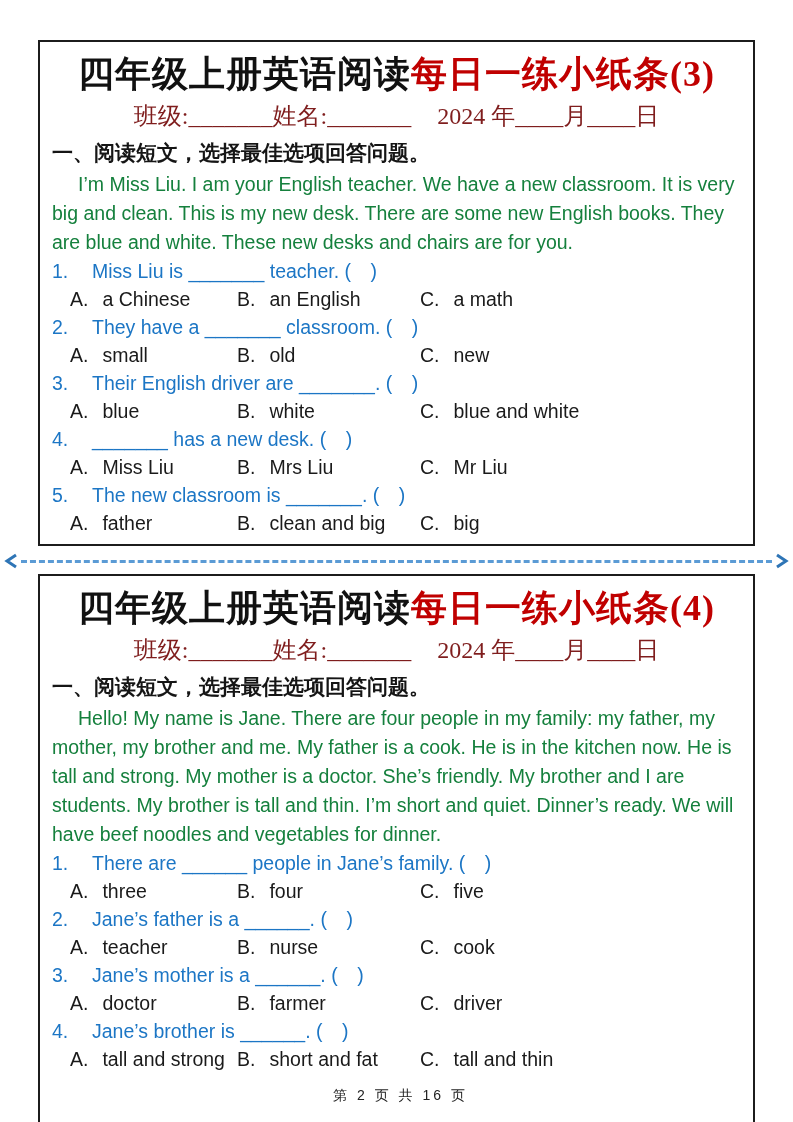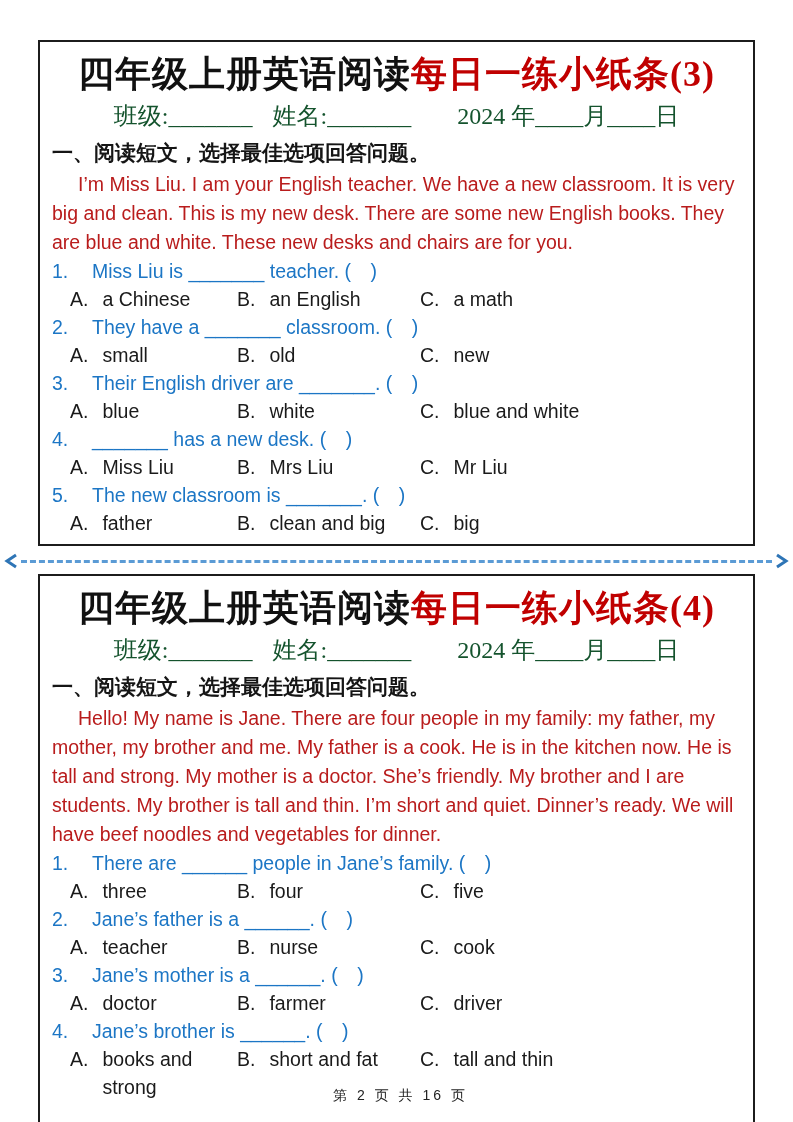--- a/index.html
+++ b/index.html
@@ -14,32 +14,32 @@
   #box1 { top:40px; height:506px; }
   #box2 { top:574px; height:629px; }
 
   .ws-title {
     margin:4px 0 0 0; text-align:center; font-family:"Liberation Serif", serif;
     font-weight:bold; font-size:36px; line-height:44px; letter-spacing:1px; color:#111;
   }
   .ws-title .red { color:#C00000; }
 
   .ws-meta {
-    display:flex; justify-content:center; align-items:baseline; gap:20px;
+    display:flex; justify-content:center; align-items:baseline; 
     font-family:"Liberation Serif", serif; font-size:24px; line-height:32px;
-    margin-top:4px; color:#14532d;
+    margin-top:4px; color:#7f1d1d;
   }
   .ws-meta .meta-date { margin-left:26px; }
 
   .ws-heading {
     font-weight:bold; font-size:21px; line-height:26px; margin-top:8px; color:#151515;
   }
 
   .passage {
-    margin:4px 0 0 0; font-size:19.5px; line-height:29px; text-indent:26px; color:#b91c1c;
+    margin:4px 0 0 0; font-size:19.5px; line-height:29px; text-indent:26px; color:#15803d;
   }
 
   .question {
     display:flex; color:#1C76C5; font-size:19.5px; line-height:28px;
   }
   .q-no { width:40px; flex:0 0 40px; }
   .q-text { white-space:pre-wrap; }
 
   .options {
     display:flex; padding-left:18px; font-size:19.5px; line-height:28px; color:#1a1a1a;
@@ -254,21 +254,21 @@
       </span>
   </div>
 
   <div class="question">
     <span class="q-no">4.</span>
       <span class="q-text">Jane’s brother is ______. (　)</span>
   </div>
   <div class="options">
     <span class="opt opt-a">
         <span class="opt-label">A.</span>
-        <span>books and strong</span>
+        <span>tall and strong</span>
       </span>
     <span class="opt opt-b">
         <span class="opt-label">B.</span>
         <span>short and fat</span>
       </span>
     <span class="opt opt-c">
         <span class="opt-label">C.</span>
         <span>tall and thin</span>
       </span>
   </div>

